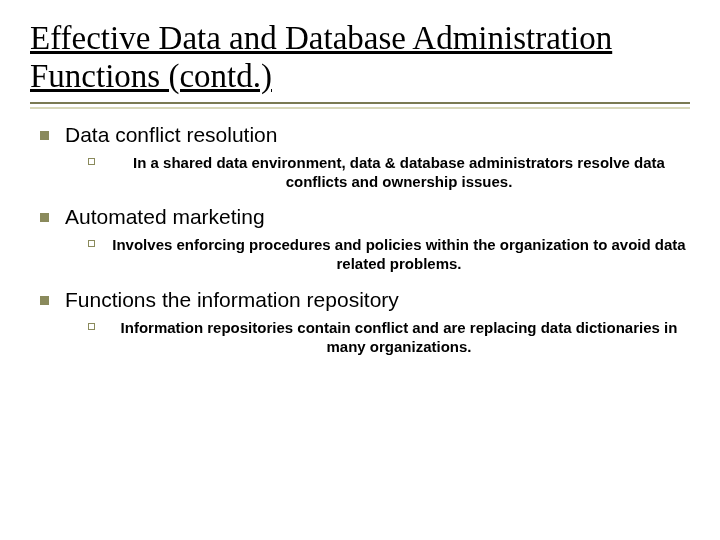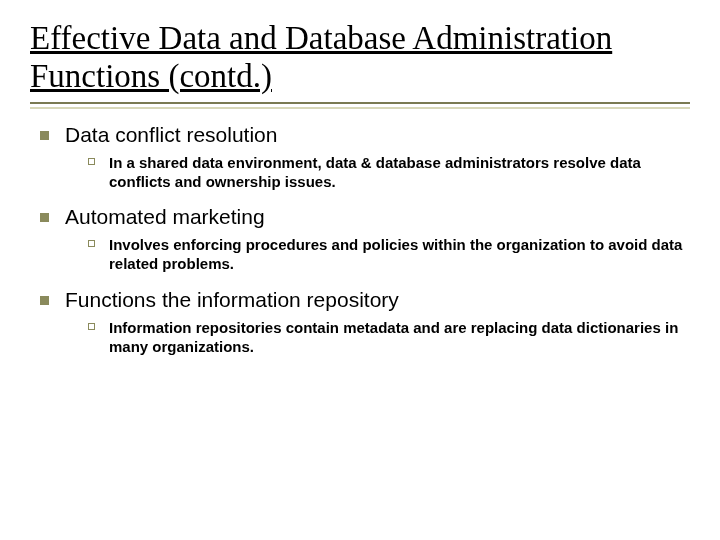--- a/index.html
+++ b/index.html
@@ -33,20 +33,21 @@
     border-top: 2px solid #7a7a52;
     margin: 0;
   }
   .rule-light {
     border: none;
     border-top: 2px solid #d8d8b8;
     margin: 3px 0 0 0;
   }
   .content {
     margin-top: 10px;
+    text-align: center;
   }
   .l1 {
     display: flex;
     align-items: flex-start;
     margin: 14px 0 6px 10px;
     font-size: 21px;
     font-family: Arial, sans-serif;
   }
   .l1 .bullet-sq {
     width: 9px;
@@ -114,19 +115,19 @@
       <span class="bullet-open"></span>
       <span class="l2-text">Involves enforcing procedures and policies within the organization to avoid data related problems.</span>
     </div>
 
     <div class="l1">
       <span class="bullet-sq"></span>
       <span>Functions the information repository</span>
     </div>
     <div class="l2">
       <span class="bullet-open"></span>
-      <span class="l2-text">Information repositories contain metadata and are replacing data dictionaries in many organizations.</span>
+      <span class="l2-text">Information repositories contain conflict and are replacing data dictionaries in many organizations.</span>
     </div>
 
   </div>
 
 
 </div>
 
 </body></html>

